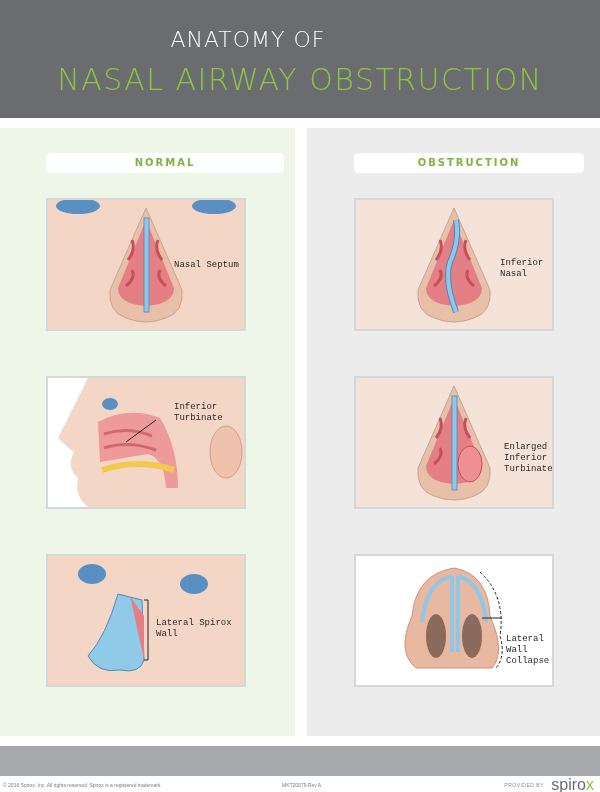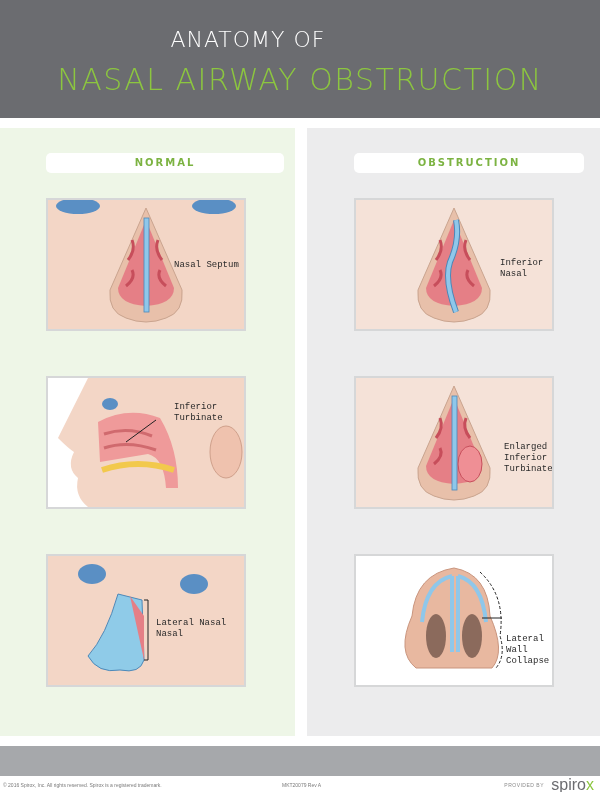--- a/index.html
+++ b/index.html
@@ -97,21 +97,21 @@
 
 <div class="frame" style="left:46px;top:554px;">
   <svg width="196" height="129" viewBox="0 0 196 129">
     <rect width="196" height="129" fill="#f3d6c6"></rect>
     <ellipse cx="44" cy="18" rx="14" ry="10" fill="#5a8fc4"></ellipse>
     <ellipse cx="146" cy="28" rx="14" ry="10" fill="#5a8fc4"></ellipse>
     <path d="M70 38 Q58 80 40 100 Q50 118 72 114 Q92 118 96 104 L94 44 Z" fill="#8fcbe8" stroke="#4d88b8"></path>
     <path d="M82 40 L96 104 L96 60 Z" fill="#e57f86"></path>
     <path d="M96 44 L100 44 L100 104 L96 104" stroke="#222" fill="none"></path>
   </svg>
-  <div class="label" style="left:108px;top:62px;">Lateral Nasal Nasal</div>
+  <div class="label" style="left:108px;top:62px;">Lateral Spirox Wall</div>
 </div>
 
 <div class="frame" style="left:354px;top:554px;">
   <svg width="196" height="129" viewBox="0 0 196 129">
     <rect width="196" height="129" fill="#ffffff"></rect>
     <path d="M98 12 Q60 18 56 60 Q40 96 60 112 L136 112 Q150 96 134 60 Q132 18 98 12 Z" fill="#e8b8a0" stroke="#c9957e"></path>
     <ellipse cx="80" cy="80" rx="10" ry="22" fill="#8b6a5c"></ellipse>
     <ellipse cx="116" cy="80" rx="10" ry="22" fill="#8b6a5c"></ellipse>
     <path d="M96 20 L96 96 M102 20 L102 96 M96 20 Q70 26 66 66 M102 20 Q126 26 130 66" stroke="#8fc7ea" stroke-width="4" fill="none"></path>
     <path d="M124 16 Q150 40 144 80 Q150 100 140 112" stroke="#222" stroke-width="1" stroke-dasharray="3,2" fill="none"></path>

